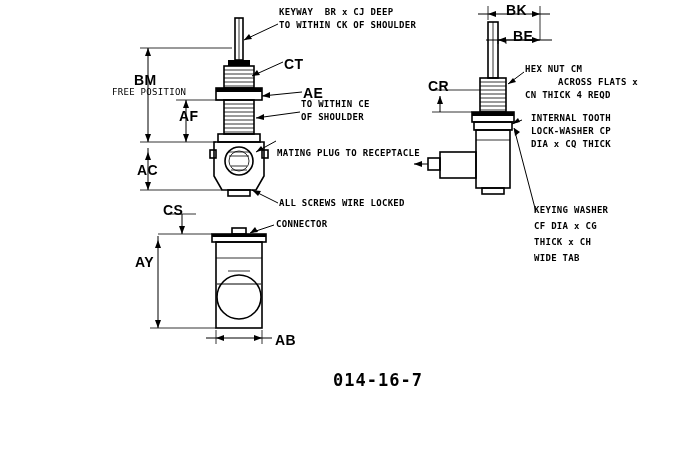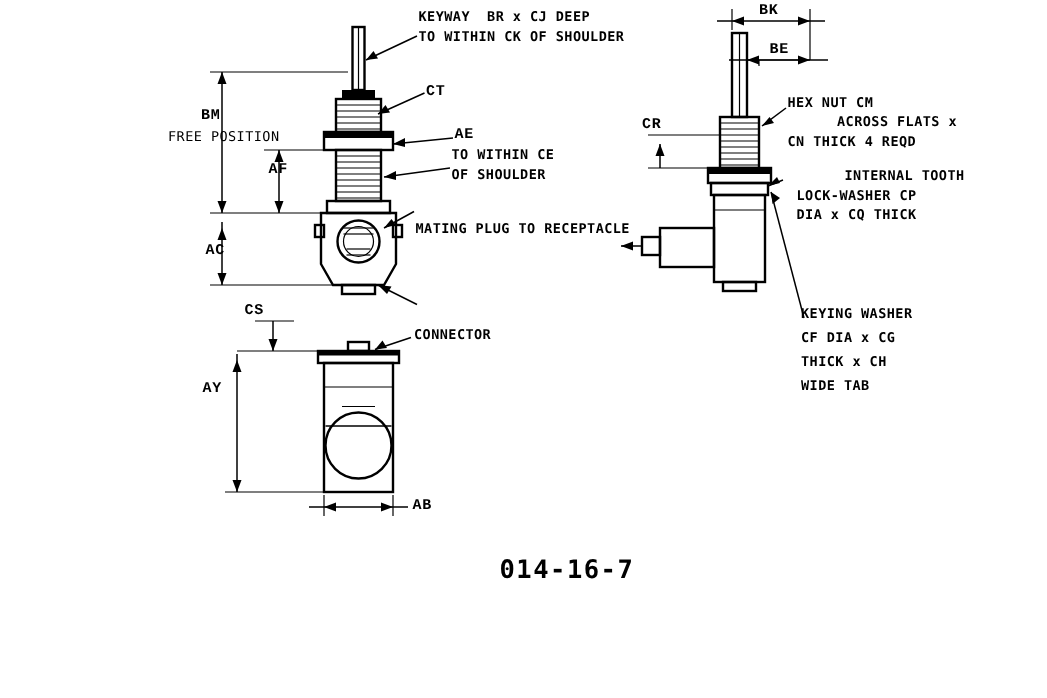--- a/index.html
+++ b/index.html
@@ -21,22 +21,22 @@
     font-family: "DejaVu Sans Mono", monospace;
     font-size: 9px;
     line-height: 11px;
     letter-spacing: 0.3px;
     white-space: pre;
     color: #000;
   }
   .lbl.b { font-weight: bold; }
   .dim {
     position: absolute;
-    font-family: Liberation Mono, monospace;
-    font-size: 10px;
+    font-family: Liberation Sans, sans-serif;
+    font-size: 14px;
     font-weight: bold;
     letter-spacing: 0.5px;
     white-space: pre;
   }
   .cap {
     position: absolute;
     font-family: "DejaVu Sans Mono", monospace;
     font-size: 17px;
     font-weight: bold;
     letter-spacing: 1px;
@@ -254,35 +254,36 @@
   <div class="dim" style="left:303px; top:85px;">AE</div>
 
   <div class="lbl b" style="left:279px; top:7px;">KEYWAY  BR x CJ DEEP</div>
   <div class="lbl b" style="left:279px; top:20px;">TO WITHIN CK OF SHOULDER</div>
 
   <div class="lbl b" style="left:301px; top:99px;">TO WITHIN CE</div>
   <div class="lbl b" style="left:301px; top:112px;">OF SHOULDER</div>
 
   <div class="lbl b" style="left:277px; top:148px;">MATING PLUG TO RECEPTACLE</div>
 
+  <div class="lbl b" style="left:279px; top:198px;">ALL SCREWS WIRE LOCKED</div>
 
   <div class="dim" style="left:163px; top:202px;">CS</div>
   <div class="dim" style="left:135px; top:254px;">AY</div>
   <div class="dim" style="left:275px; top:332px;">AB</div>
   <div class="lbl b" style="left:276px; top:219px;">CONNECTOR</div>
 
   <div class="dim" style="left:506px; top:2px;">BK</div>
   <div class="dim" style="left:513px; top:28px;">BE</div>
   <div class="dim" style="left:428px; top:78px;">CR</div>
 
   <div class="lbl b" style="left:525px; top:64px;">HEX NUT CM</div>
   <div class="lbl b" style="left:525px; top:77px;margin-left:33px;">ACROSS FLATS x</div>
   <div class="lbl b" style="left:525px; top:90px;">CN THICK 4 REQD</div>
 
-  <div class="lbl b" style="left:531px; top:113px;margin-left:32px;">INTERNAL TOOTH</div>
+  <div class="lbl b" style="left:531px; top:113px;">INTERNAL TOOTH</div>
   <div class="lbl b" style="left:531px; top:126px;">LOCK-WASHER CP</div>
   <div class="lbl b" style="left:531px; top:139px;">DIA x CQ THICK</div>
 
   <div class="lbl b" style="left:534px; top:205px;">KEYING WASHER</div>
   <div class="lbl b" style="left:534px; top:221px;">CF DIA x CG</div>
   <div class="lbl b" style="left:534px; top:237px;">THICK x CH</div>
   <div class="lbl b" style="left:534px; top:253px;">WIDE TAB</div>
 
   <div class="cap" style="left:333px; top:370px;">014-16-7</div>
 

